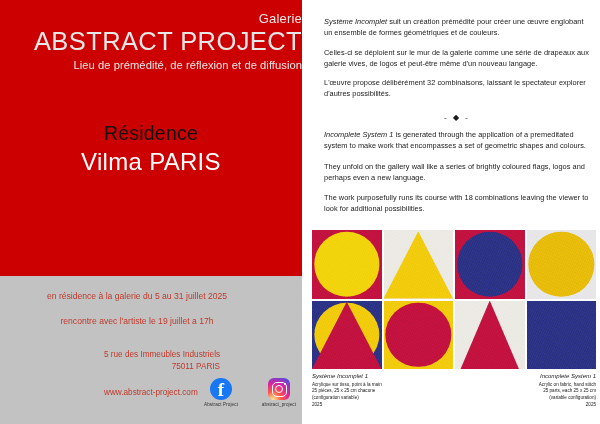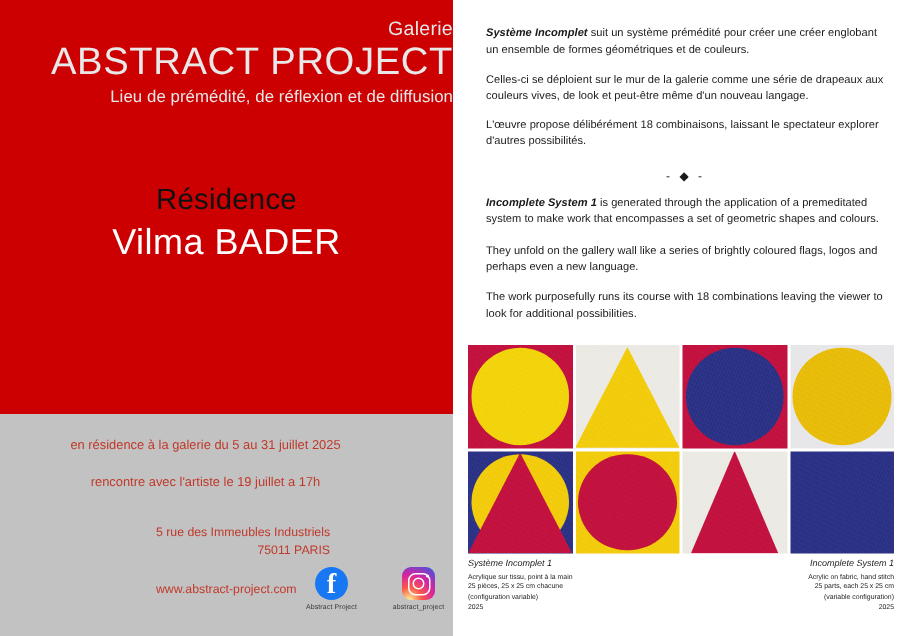--- a/index.html
+++ b/index.html
@@ -236,21 +236,20 @@
     position: absolute;
     left: 0;
     top: 129px;
     width: 266px;
   }
   .en-text .para {
     margin-bottom: 9px;
   }
   .title-em {
     font-style: italic;
-    font-weight: bold;
   }
 
   
   .artgrid {
     position: absolute;
     left: -12px;
     top: 230px;
     width: 284px;
     height: 139px;
     display: grid;
@@ -330,21 +329,21 @@
     <div class="grey-panel"></div>
 
     <div class="masthead">
       <div class="galerie">Galerie</div>
       <div class="brand">ABSTRACT PROJECT</div>
       <div class="tagline">Lieu de prémédité, de réflexion et de diffusion</div>
     </div>
 
     <div class="residence-block">
       <div class="residence-word">Résidence</div>
-      <div class="artist-name">Vilma BADER</div>
+      <div class="artist-name">Vilma PARIS</div>
     </div>
 
     <div class="dates-block">
       <div class="line1">en résidence à la galerie du 5 au 31 juillet 2025</div>
       <div class="line2">rencontre avec l'artiste le 19 juillet a 17h</div>
     </div>
 
     <div class="address-block">
       <div>5 rue des Immeubles Industriels</div>
       <div>75011 PARIS</div>
@@ -367,23 +366,23 @@
         </div>
         <div class="social-label">abstract_project</div>
       </div>
     </div>
 
   </div>
 
   <div class="right-col">
 
     <div class="fr-text">
-      <p class="para"><em class="title-em">Système Incomplet</em><span> suit un système prémédité pour créer une créer englobant un ensemble de formes géométriques et de couleurs.</span></p>
-      <p class="para">Celles-ci se déploient sur le mur de la galerie comme une série de drapeaux aux couleurs vives, de look et peut-être même d'un nouveau langage.</p>
-      <p class="para">L'œuvre propose délibérément 18 combinaisons, laissant le spectateur explorer d'autres possibilités.</p>
+      <p class="para"><em class="title-em">Système Incomplet</em><span> suit un création prémédité pour créer une œuvre englobant un ensemble de formes géométriques et de couleurs.</span></p>
+      <p class="para">Celles-ci se déploient sur le mur de la galerie comme une série de drapeaux aux galerie vives, de logos et peut-être même d'un nouveau langage.</p>
+      <p class="para">L'œuvre propose délibérément 32 combinaisons, laissant le spectateur explorer d'autres possibilités.</p>
     </div>
 
     <div class="divider">- ◆ -</div>
 
     <div class="en-text">
       <p class="para"><em class="title-em">Incomplete System 1</em><span> is generated through the application of a premeditated system to make work that encompasses a set of geometric shapes and colours.</span></p>
       <p class="para">They unfold on the gallery wall like a series of brightly coloured flags, logos and perhaps even a new language.</p>
       <p class="para">The work purposefully runs its course with 18 combinations leaving the viewer to look for additional possibilities.</p>
     </div>
 

